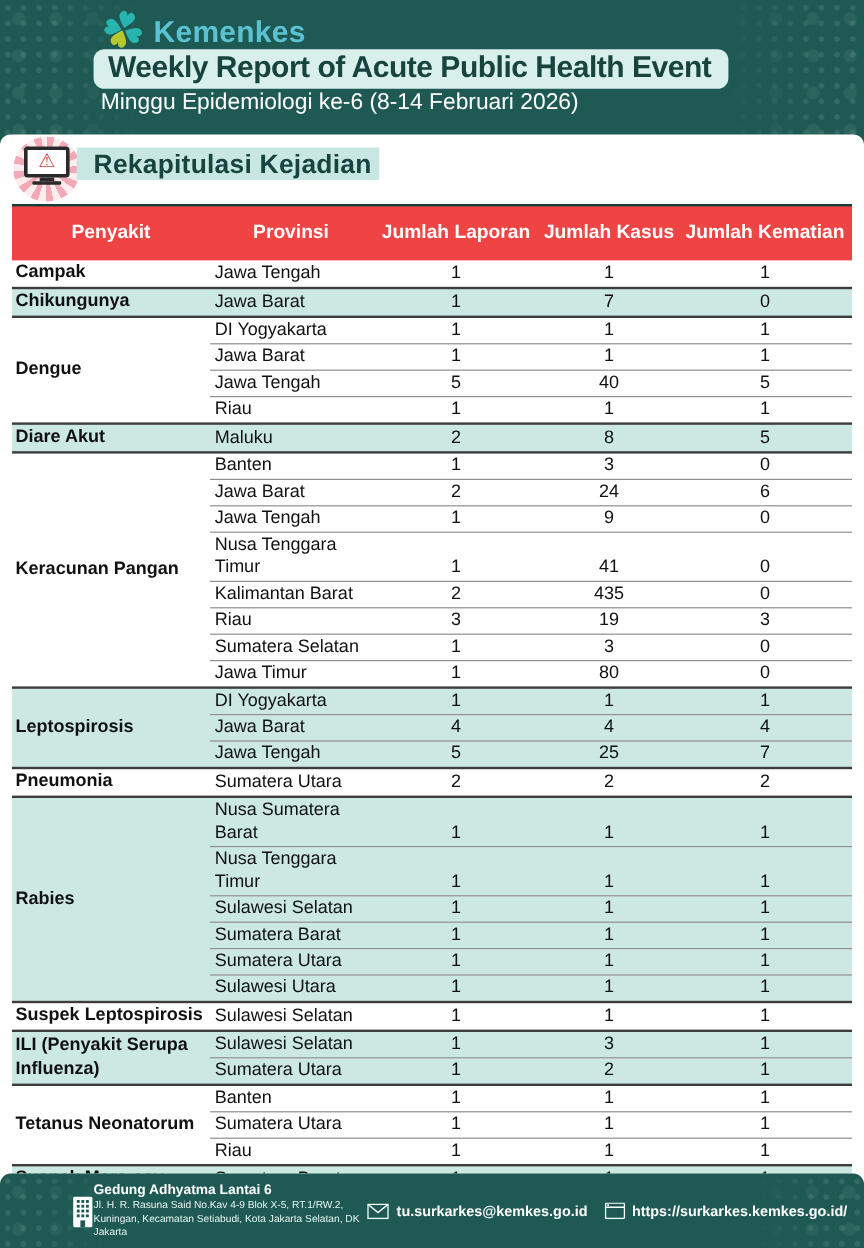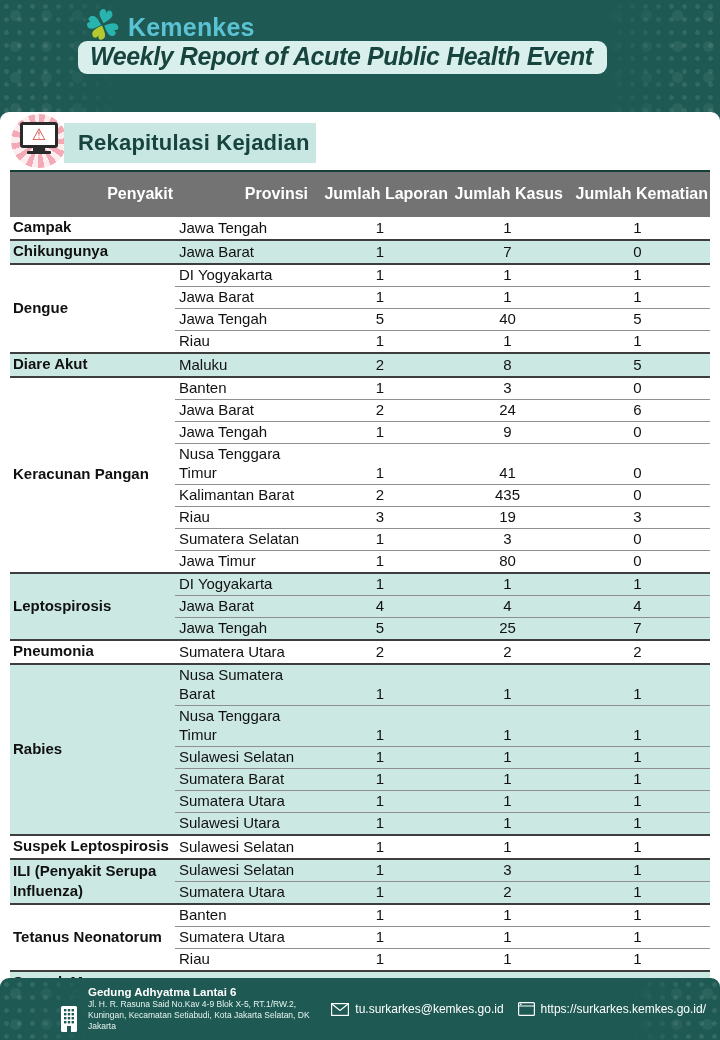--- a/index.html
+++ b/index.html
@@ -16,64 +16,64 @@
       radial-gradient(circle at 50% 50%, rgba(255,255,255,0.06) 5px, transparent 6px);
     background-size: 13px 13px, 31px 31px; }
   .pattern.left  { left: 0;  -webkit-mask-image: linear-gradient(to right, #000 35%, transparent); mask-image: linear-gradient(to right, #000 35%, transparent); }
   .pattern.right { right: 0; -webkit-mask-image: linear-gradient(to left, #000 35%, transparent);  mask-image: linear-gradient(to left, #000 35%, transparent); }
 
   .logo-row { position: absolute; left: 84px; top: 6px; display: flex; align-items: flex-end; gap: 8px; }
   .logo-mark { width: 36px; height: 36px; }
   .logo-text { color: #5BC2D3; font-size: 25px; font-weight: bold; letter-spacing: 0.2px; }
 
   .title-banner { position: absolute; left: 78px; top: 41px; background: #D9EFEC; color: #17443E;
-    font-size: 25px; font-weight: 800; font-style: italic; padding: 1px 14px 3px 12px;
+    font-size: 25px; font-weight: 800; padding: 1px 14px 3px 12px;
     border-radius: 9px; letter-spacing: -0.4px; white-space: nowrap; }
   .subtitle { position: absolute; left: 84px; top: 75px; color: #ffffff; font-size: 19px; }
 
   
   .content { position: relative; flex: 1 1 auto; background: #ffffff; margin-top: -8px;
     border-radius: 9px 9px 0 0; overflow: hidden; z-index: 2; }
 
   .section-row { position: relative; height: 58px; }
   .alert-icon { position: absolute; left: 11px; top: 2px; width: 56px; height: 54px; }
   .sunburst { position: absolute; left: 0; top: 0; width: 56px; height: 54px; border-radius: 50%;
     background: repeating-conic-gradient(#F4AAB6 0deg 14deg, #FDEDEF 14deg 28deg); }
   .monitor { position: absolute; left: 9px; top: 8px; width: 38px; height: 26px; background: #2A2A2A;
     border-radius: 3px; display: flex; align-items: center; justify-content: center; }
   .monitor .screen { width: 32px; height: 20px; background: #ffffff; display: flex; align-items: center; justify-content: center;
     color: #D6403A; font-size: 16px; line-height: 1; font-weight: bold; }
   .monitor-stand { position: absolute; left: 22px; top: 34px; width: 12px; height: 3px; background: #2A2A2A; }
   .monitor-base { position: absolute; left: 16px; top: 37px; width: 24px; height: 3px; background: #2A2A2A; border-radius: 1px; }
 
-  .section-banner { position: absolute; left: 64px; top: 11px; width: 252px; height: 40px; background: #C9E7E2;
+  .section-banner { position: absolute; left: 64px; top: 11px; width: 252px; height: 27px; background: #C9E7E2;
     display: flex; align-items: center; padding-left: 14px; }
   .section-title { color: #17443E; font-size: 22px; font-weight: 800; letter-spacing: 0.2px; }
 
   
   table { width: 700px; margin: 0 10px; border-collapse: collapse; table-layout: fixed; font-size: 15px; color: #111111; }
   col.c-penyakit { width: 165px; } col.c-prov { width: 135px; } col.c-lap { width: 140px; } col.c-kasus { width: 115px; } col.c-mati { width: 145px; }
-  thead th { background: #737373; color: #ffffff; font-size: 16px; font-weight: bold; height: 46px;
-    text-align: right; vertical-align: middle; line-height: 1.15; border-top: 2px solid #143F39; padding: 2px; }
+  thead th { background: #ef4444; color: #ffffff; font-size: 16px; font-weight: bold; height: 46px;
+    text-align: center; vertical-align: middle; line-height: 1.15; border-top: 2px solid #143F39; padding: 2px; }
   tbody td { height: 21px; padding: 0 2px 2px 2px; vertical-align: bottom; line-height: 19px; border-bottom: 1px solid #8F8F8F; }
   tbody td.disease { font-weight: bold; vertical-align: middle; border-bottom: 2.5px solid #3D3D3D; padding-left: 3px; line-height: 20px; }
   tbody td.prov { padding-left: 4px; }
   tbody td.num { text-align: center; }
   tbody tr.group-end td { border-bottom: 2.5px solid #3D3D3D; }
   tbody tr.mint td { background: #CBE8E3; }
 
   
   .footer { position: relative; height: 62px; flex: 0 0 auto; background: #1E5A53; border-radius: 9px 9px 0 0;
     display: flex; align-items: center; padding: 0 14px 0 60px; color: #ffffff; overflow: hidden; z-index: 2; }
   .footer .pattern { width: 90px; }
-  .addr-wrap { display: flex; align-items: flex-end; gap: 10px; width: 330px; position: relative; z-index: 3; }
+  .addr-wrap { display: flex; align-items: center; width: 330px; position: relative; z-index: 3; }
   .building-icon { flex: 0 0 auto; margin-top: 2px; }
   .addr-title { font-size: 11.5px; font-weight: bold; margin-bottom: 1px; }
   .addr-line { font-size: 8.5px; line-height: 1.3; color: #E8F3F1; }
-  .contact { display: flex; align-items: center; gap: 6px; font-size: 12px; font-weight: normal; white-space: nowrap; position: relative; z-index: 3; }
+  .contact { display: flex; align-items: center; gap: 6px; font-size: 12px; font-weight: bold; white-space: nowrap; position: relative; z-index: 3; }
   .contact.email { margin-left: auto; }
   .contact.web { margin-left: 14px; }
 </style>
 </head>
 <body>
 
 <div class="page">
 
   <div class="header">
     <div class="pattern left"></div>
@@ -84,20 +84,21 @@
           <path id="petal" d="M0 0 C -8 -8, -11 -13, -7 -17 C -4 -20.5, 0 -17.5, 0 -13 C 0 -17.5, 4 -20.5, 7 -17 C 11 -13, 8 -8, 0 0 Z"></path>
         </defs>
         <use href="#petal" transform="translate(26,23) rotate(15)" fill="#29B3AE"></use>
         <use href="#petal" transform="translate(23,25) rotate(-75)" fill="#29B3AE"></use>
         <use href="#petal" transform="translate(24,26) rotate(-160)" fill="#B5C92F"></use>
         <use href="#petal" transform="translate(27,26) rotate(115)" fill="#29B3AE"></use>
       </svg>
       <span class="logo-text">Kemenkes</span>
     </div>
     <div class="title-banner">Weekly Report of Acute Public Health Event</div>
+    <div class="subtitle">Minggu Epidemiologi ke-6 (8-14 Februari 2026)</div>
   </div>
 
   <div class="content">
     <div class="section-row">
       <div class="alert-icon">
         <div class="sunburst"></div>
         <div class="monitor">
           <div class="screen">⚠</div>
         </div>
         <div class="monitor-stand"></div>

